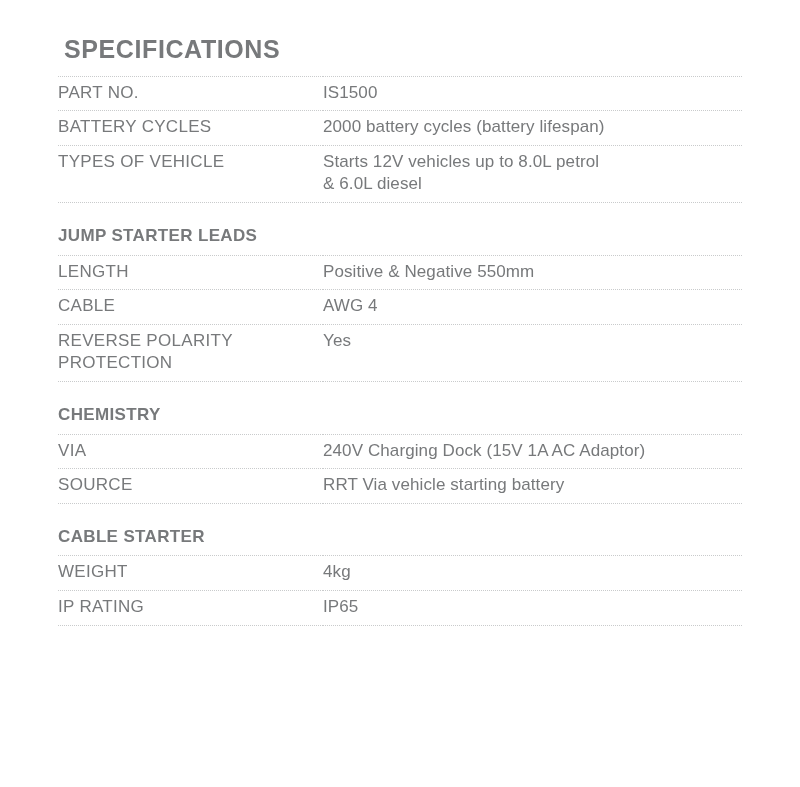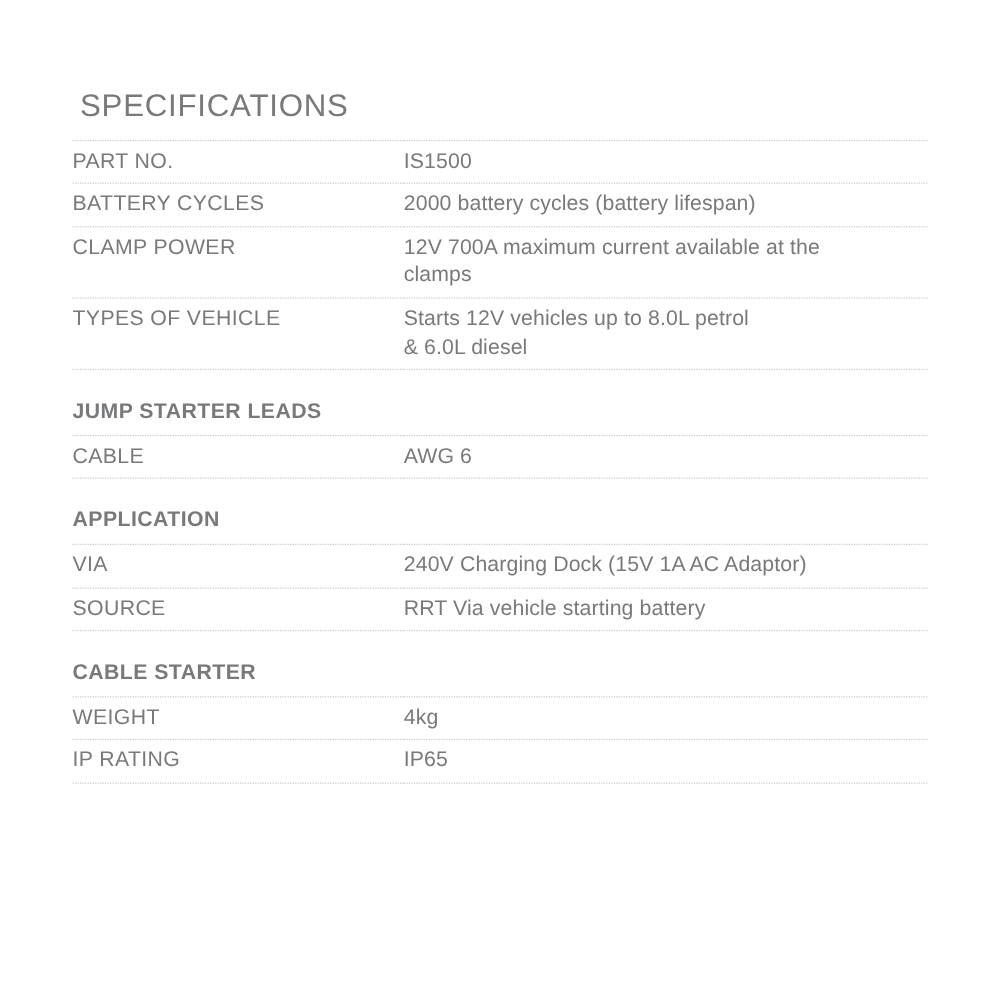--- a/index.html
+++ b/index.html
@@ -18,24 +18,23 @@
     position: relative;
     width: 800px;
     height: 787px;
     box-sizing: border-box;
     padding: 28px 58px 0 58px;
   }
   .spec-title {
     font-size: 25px;
     letter-spacing: 0.6px;
     color: #77797b;
-    font-weight: 400;
+    font-weight: 700;
     padding: 8px 0 12px 6px;
     line-height: 1.1;
-    margin-top: 36px;
   }
   table.spec-table {
     width: 100%;
     border-collapse: collapse;
     table-layout: fixed;
   }
   table.spec-table td {
     vertical-align: top;
     font-size: 17px;
     line-height: 1.33;
@@ -88,38 +87,42 @@
 
       <tr class="row first-row">
         <td class="label">PART NO.</td>
         <td class="value">IS1500</td>
       </tr>
       <tr class="row">
         <td class="label">BATTERY CYCLES</td>
         <td class="value">2000 battery cycles (battery lifespan)</td>
       </tr>
       <tr class="row">
-        <td class="label">CLAMP POWER</td>
-        <td class="value"><span>12V 700A maximum current available at the</span><span class="value-line2">clamps</span></td>
-      </tr>
-      <tr class="row">
         <td class="label">TYPES OF VEHICLE</td>
         <td class="value"><span>Starts 12V vehicles up to 8.0L petrol</span><span class="value-line2">&amp; 6.0L diesel</span></td>
       </tr>
 
       <tr class="section-row">
         <td class="label" colspan="2">JUMP STARTER LEADS</td>
       </tr>
       <tr class="row">
+        <td class="label">LENGTH</td>
+        <td class="value">Positive &amp; Negative 550mm</td>
+      </tr>
+      <tr class="row">
         <td class="label">CABLE</td>
-        <td class="value">AWG 6</td>
+        <td class="value">AWG 4</td>
+      </tr>
+      <tr class="row">
+        <td class="label"><span>REVERSE POLARITY</span><span class="value-line2">PROTECTION</span></td>
+        <td class="value">Yes</td>
       </tr>
 
       <tr class="section-row">
-        <td class="label" colspan="2">APPLICATION</td>
+        <td class="label" colspan="2">CHEMISTRY</td>
       </tr>
       <tr class="row">
         <td class="label">VIA</td>
         <td class="value">240V Charging Dock (15V 1A AC Adaptor)</td>
       </tr>
       <tr class="row">
         <td class="label">SOURCE</td>
         <td class="value">RRT Via vehicle starting battery</td>
       </tr>
 

